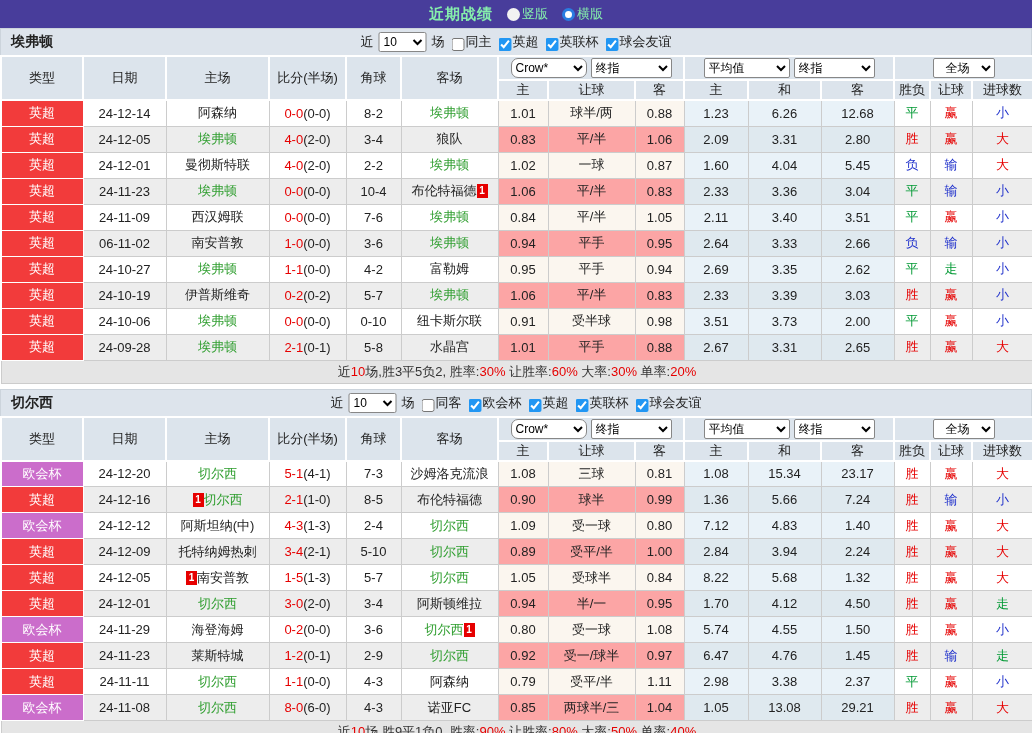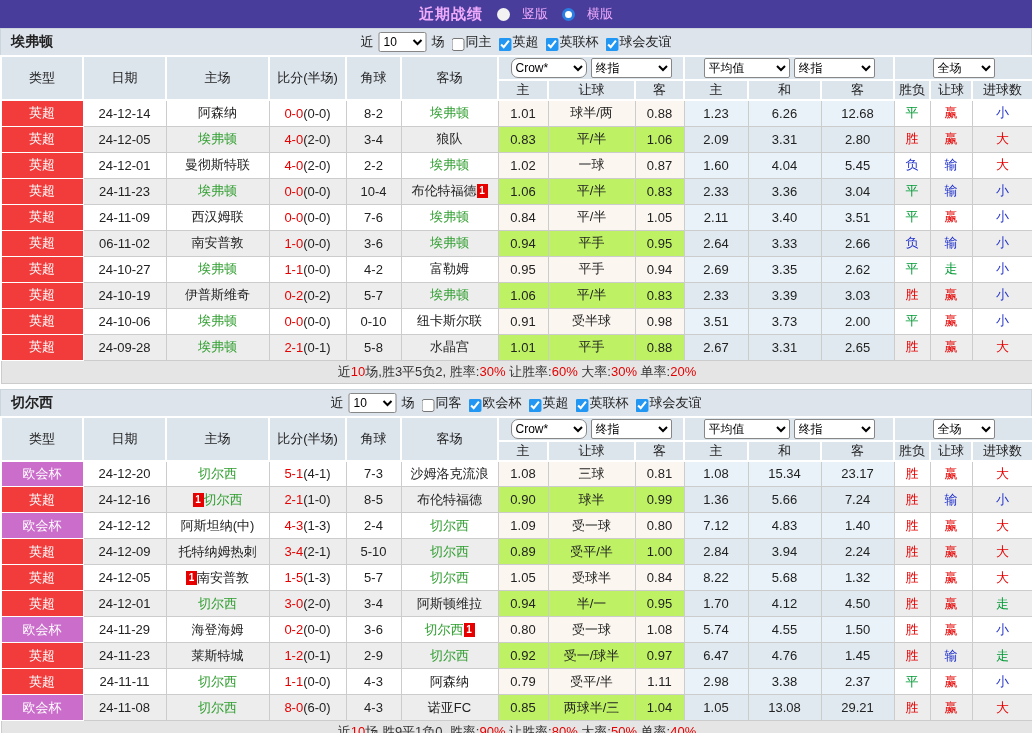--- a/index.html
+++ b/index.html
@@ -1,47 +1,47 @@
 <!DOCTYPE html>
 <html><head>
 <meta charset="utf-8">
 <style>
   * { box-sizing: border-box; }
   body { margin:0; background:#fff; font-family:"Liberation Sans","DejaVu Sans",sans-serif; }
   .page { width:1032px; height:733px; overflow:hidden; background:#fff; }
 
-  .titlebar { height:28px; background:#483d9b; display:flex; align-items:center; justify-content:center; gap:14px; color:#f0abfc; }
+  .titlebar { height:28px; background:#483d9b; display:flex; align-items:center; justify-content:center; gap:14px; color:#86efac; }
   .titlebar .title { font-weight:bold; font-size:15px; letter-spacing:1px; }
-  .radio-label { display:flex; align-items:center; gap:12px; font-size:13px; cursor:pointer; }
+  .radio-label { display:flex; align-items:center; gap:2px; font-size:13px; cursor:pointer; }
   .radio { width:13px; height:13px; border-radius:50%; background:#f2f2f2; display:inline-block; }
   .radio.selected { background:#fff; border:3.5px solid #2a7de1; }
 
   .section { width:1032px; }
   .section + .section { margin-top:5px; }
   .sec-head { height:27px; background:#dde4ec; border:1px solid #ccd4dc; border-bottom:none; display:flex; align-items:center; position:relative; font-size:13px; color:#222; }
   .sec-head .team { font-weight:bold; margin-left:10px; font-size:14px; }
   .filters { position:absolute; left:50%; transform:translateX(-50%); display:flex; align-items:center; gap:3px; white-space:nowrap; }
   .filters .cb { display:flex; align-items:flex-end; cursor:pointer; }
   .filters input[type=checkbox] { width:13px; height:13px; accent-color:#2196f3; margin:0 1px 0 4px; }
   .sel { font-size:12px; height:20px; border:1px solid #878787; background:#fff; border-radius:2px; font-family:inherit; margin:0 2px; }
   .sel-count { width:48px; }
   .sel-source { width:76px;border-radius:7px; }
   .sel-stage { width:81px; }
   .sel-avg { width:86px; }
-  .sel-scope { width:62px; }
+  .sel-scope { width:62px;text-align:center; }
 
   table.grid { border-collapse:collapse; width:1032px; table-layout:fixed; font-size:13px; text-align:center; color:#222; }
   .grid td { border:1px solid #ccc; overflow:hidden; white-space:nowrap; padding:0 1px; }
   .grid thead td { background:#dce4ec; border:2px solid #fff; height:20px; font-size:13px; }
   .grid thead tr.h1 td { height:24px; }
   .grid tbody td { height:26px; }
   tr.odd td { background:#fff; }
   tr.even td { background:#ededed; }
   tr.odd td.crow { background:#fbf6ef; }
-  tr.even td.crow { background:#bef264;margin-top:28px; }
+  tr.even td.crow { background:#fca5a5;margin-top:28px; }
   tr.odd td.avg { background:#e9f2f8; }
   tr.even td.avg { background:#dfe9ef; }
   td.lg-red { background:#f23b3b !important; color:#fff; border-color:#fff !important; }
   td.lg-purple { background:#cb6dcb !important; color:#fff; border-color:#fff !important; }
   .green { color:#2f9e2f; }
   .score-m { color:#e60000; }
   .badge { display:inline-block; background:#e60000; color:#fff; font-size:10px; font-weight:bold; width:11px; height:14px; line-height:14px; text-align:center; vertical-align:1px; }
   .t-r { color:#e60000; } .t-g { color:#009933; } .t-b { color:#2233cc; }
   tr.summary td { height:23px; background:#e5e5e5; font-size:13px; }
   .sum-r { color:#e60000; } .sum-k { color:#333; }

